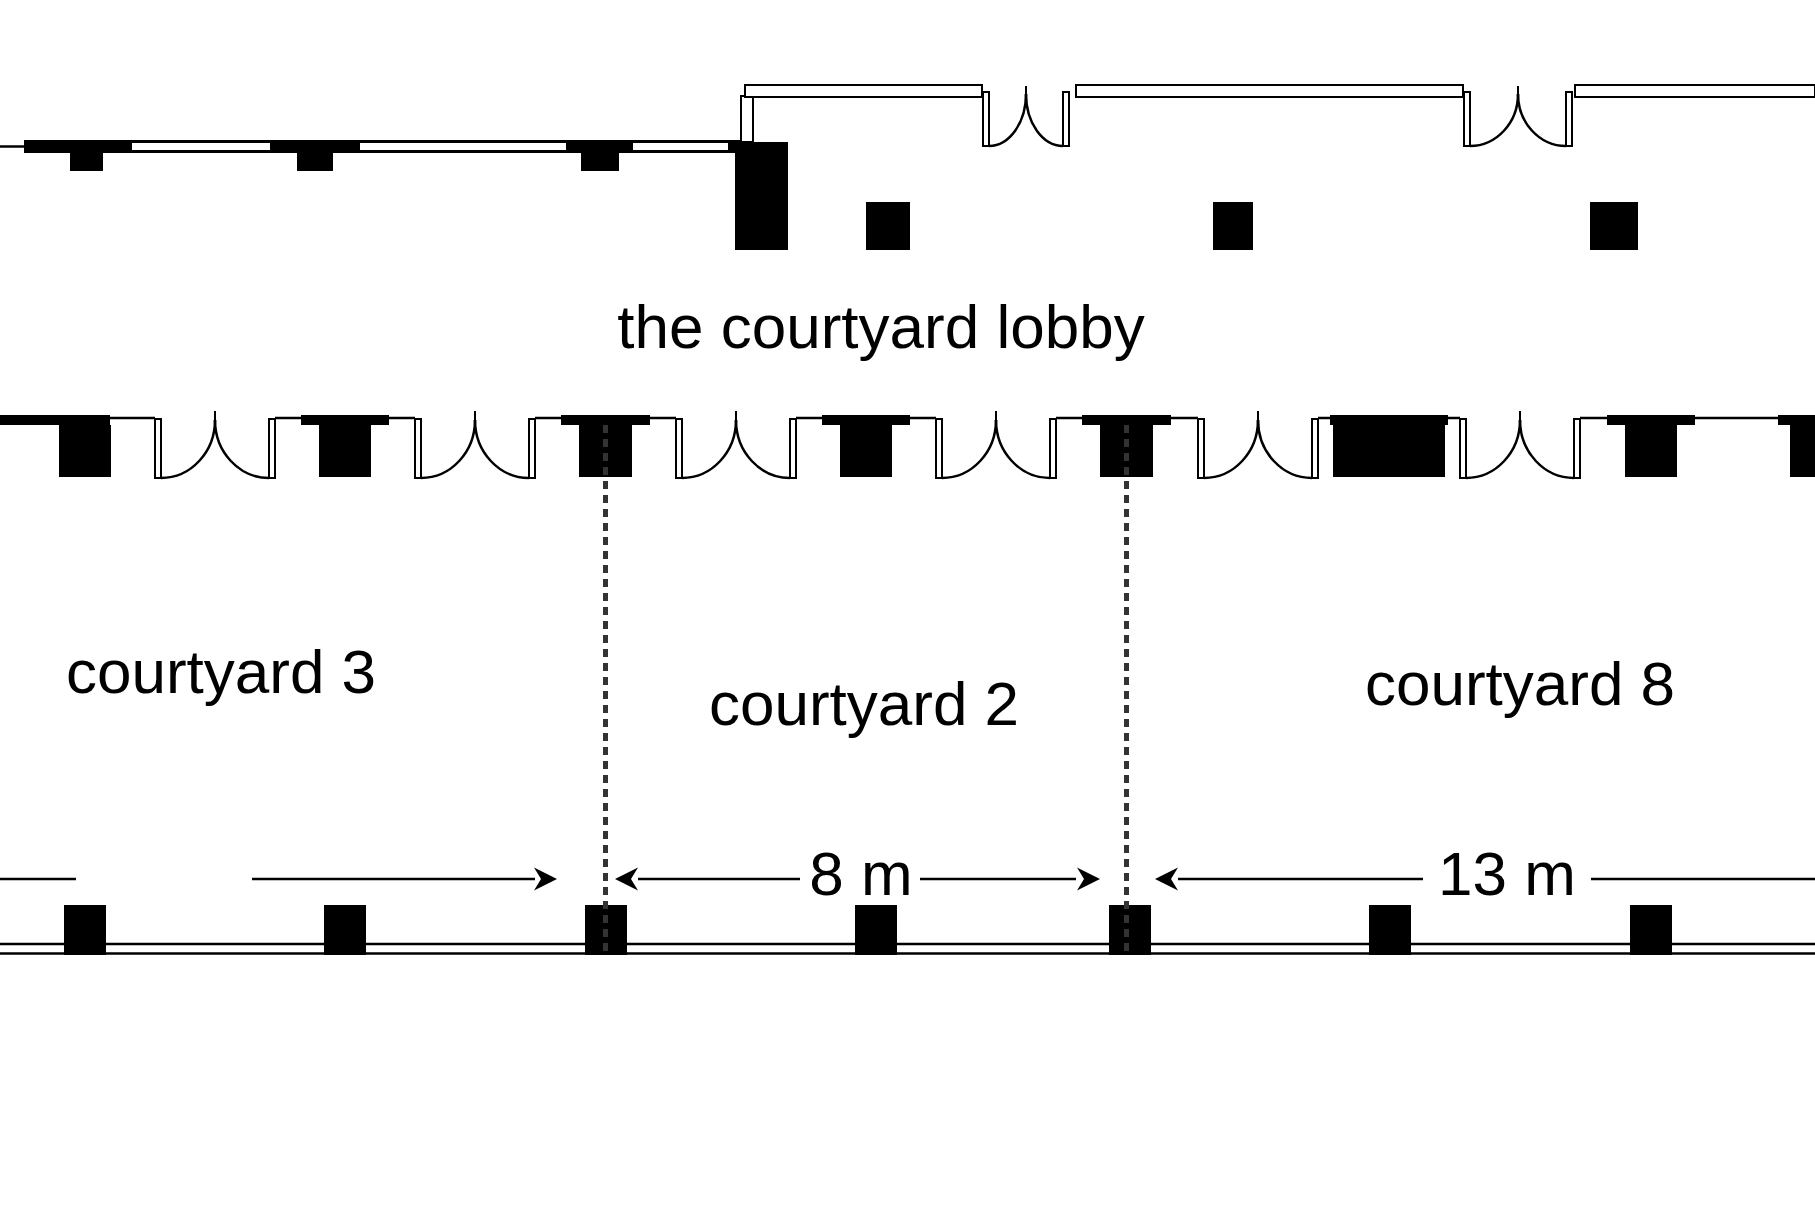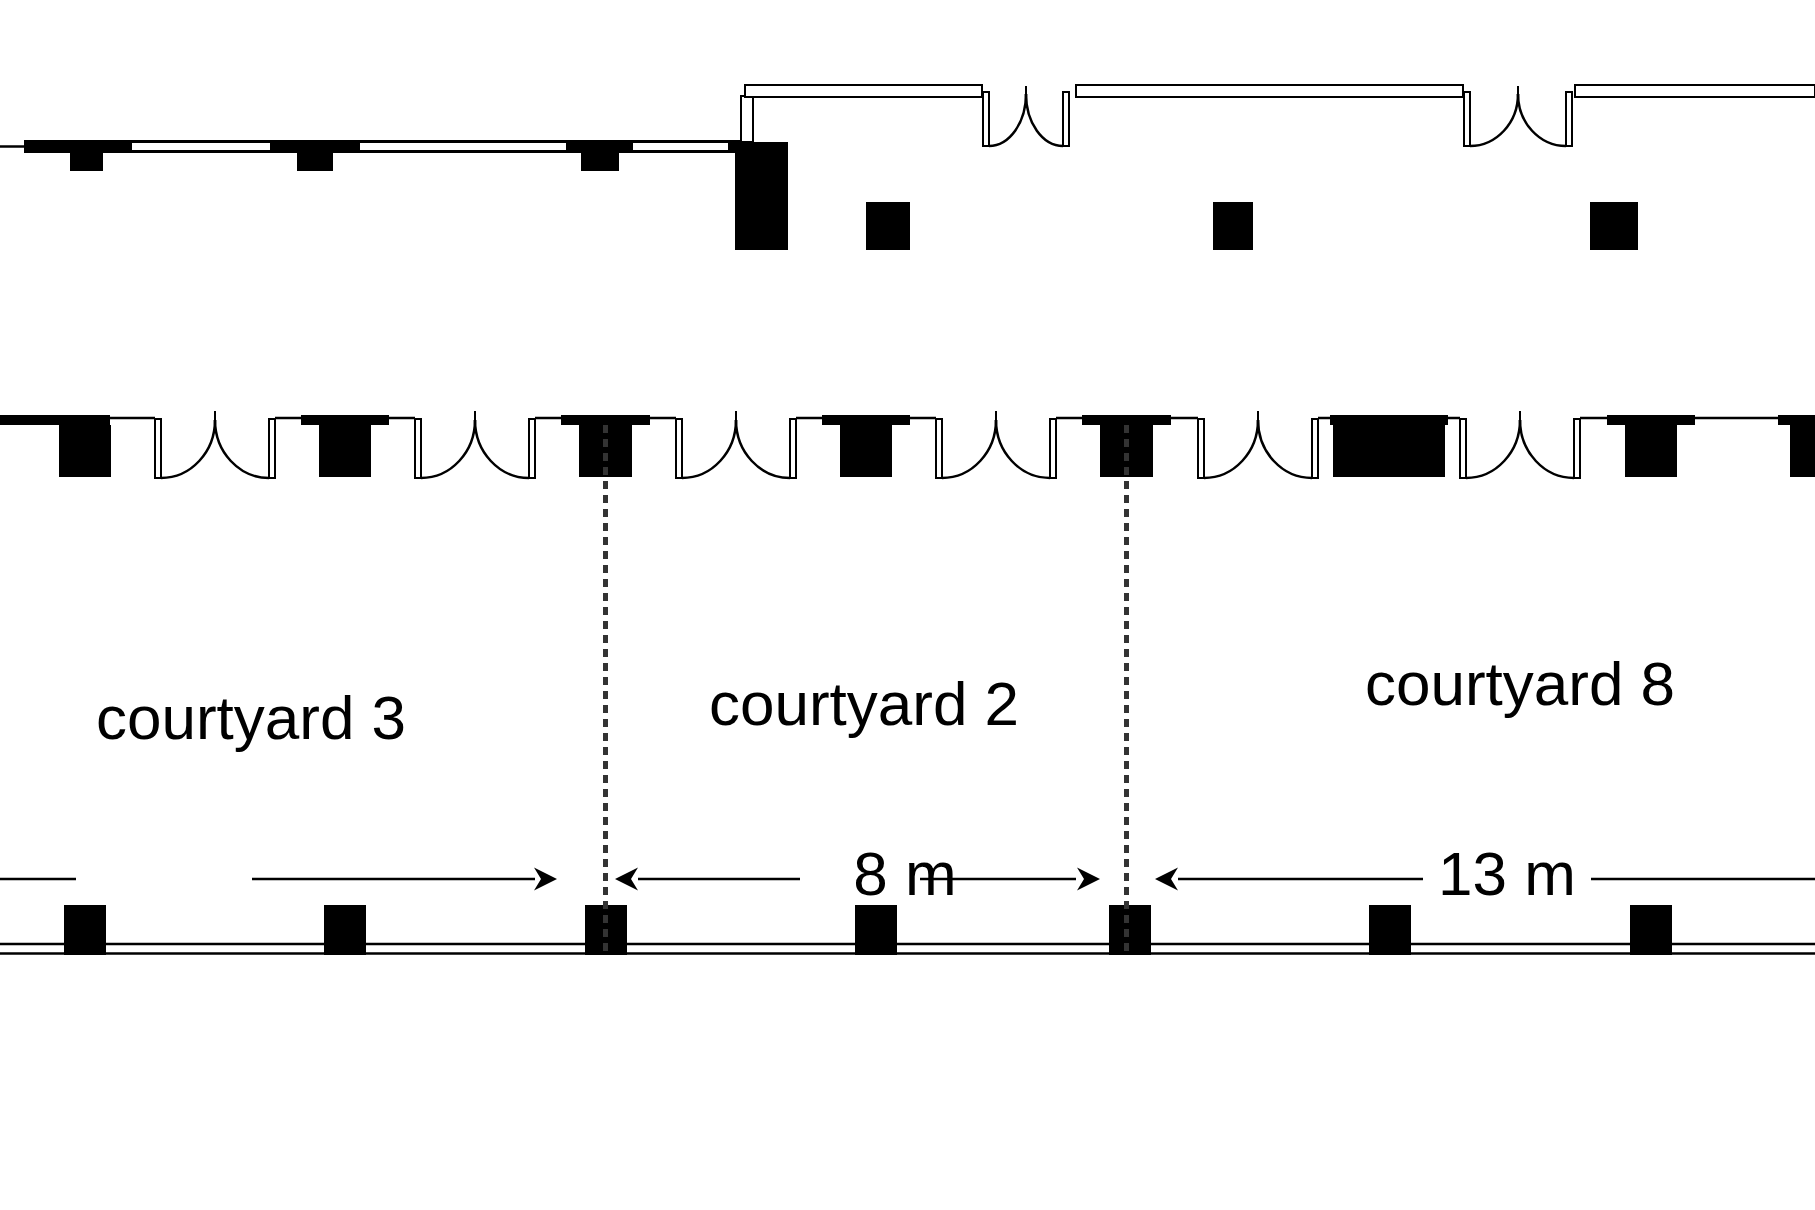--- a/index.html
+++ b/index.html
@@ -178,19 +178,20 @@
       <line class="ln" stroke-width="2.5" x1="638" y1="879" x2="800" y2="879"></line>
       <line class="ln" stroke-width="2.5" x1="920" y1="879" x2="1076" y2="879"></line>
       <path class="blk" d="M1100,879 L1077,867.5 L1084,879 L1077,890.5 Z"></path>
 
       <path class="blk" d="M1155,879 L1178,867.5 L1171,879 L1178,890.5 Z"></path>
       <line class="ln" stroke-width="2.5" x1="1178" y1="879" x2="1423" y2="879"></line>
       <line class="ln" stroke-width="2.5" x1="1591" y1="879" x2="1815" y2="879"></line>
     </g>
   </svg>
 
-  <div class="label" style="left:221px;  top:718px;margin-left:30px;">courtyard 3</div>
+  <div class="label" style="left:881px;  top:327px;">the courtyard lobby</div>
+  <div class="label" style="left:221px;  top:672px;">courtyard 3</div>
   <div class="label" style="left:864px;  top:704px;">courtyard 2</div>
   <div class="label" style="left:1520px; top:684px;">courtyard 8</div>
-  <div class="label" style="left:861px;  top:874px;margin-left:44px;">8 m</div>
+  <div class="label" style="left:861px;  top:874px;">8 m</div>
   <div class="label" style="left:1507px; top:874px;">13 m</div>
 
 </div>
 
 </body></html>

